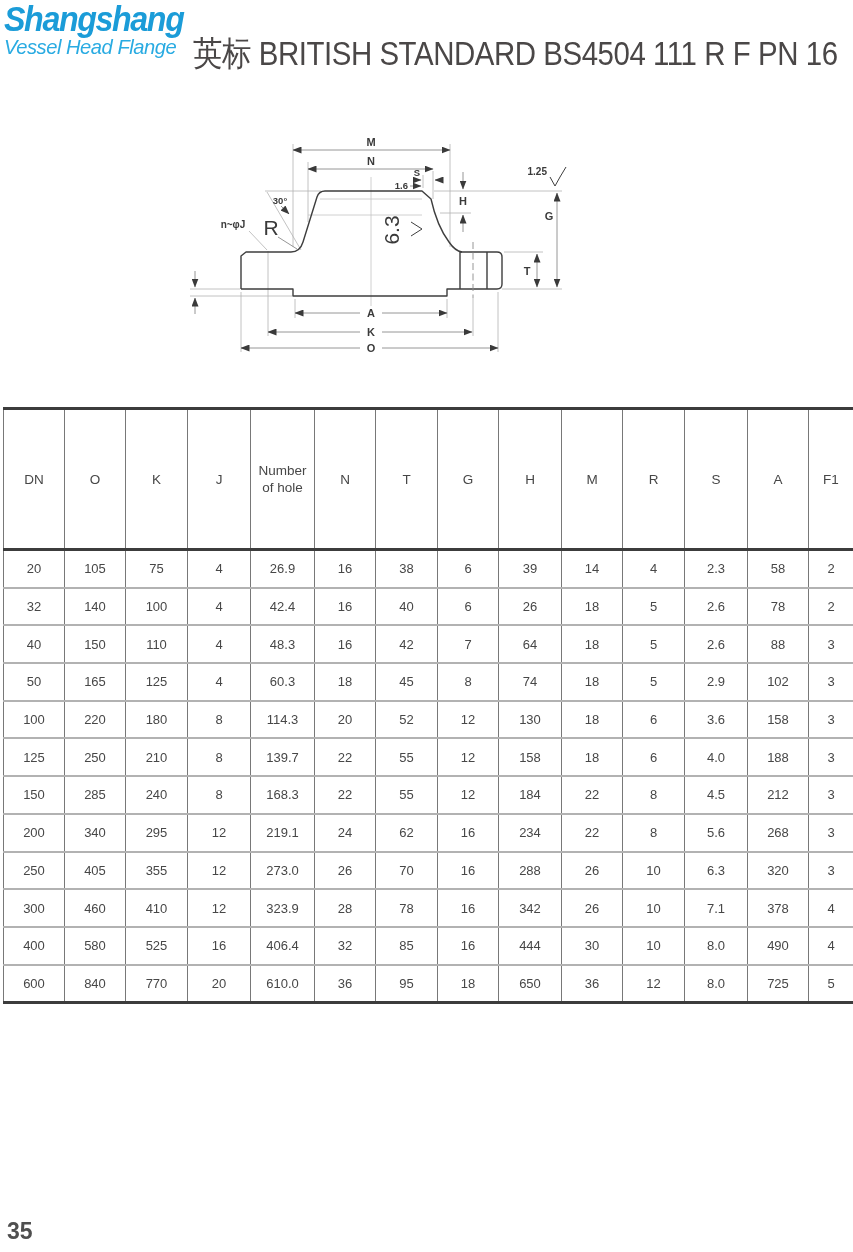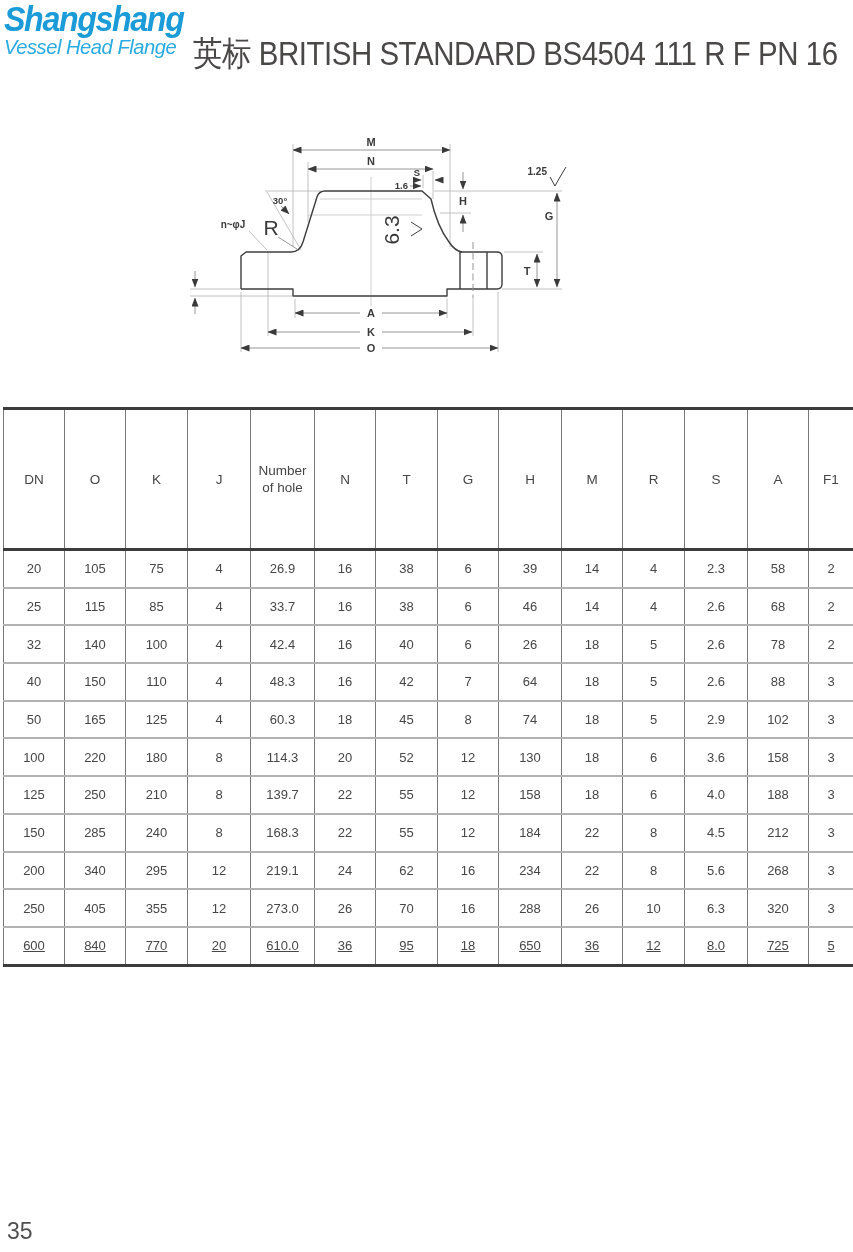--- a/index.html
+++ b/index.html
@@ -42,23 +42,23 @@
   }
   .spec-table th,.spec-table td{
     border-right:1px solid #787878;border-left:1px solid #787878;
     text-align:center;vertical-align:middle;font-weight:400;padding:0;
   }
   .spec-table thead th{
     height:138px;border-top:3px solid #3c3c3c;border-bottom:3px solid #3c3c3c;
     font-size:13.5px;line-height:17px;
   }
   .spec-table tbody td{height:35.7px;border-bottom:2px solid #b2b2b2;}
-  .spec-table tbody tr:last-child td{border-bottom:3px solid #3c3c3c;text-decoration:underline;}
-  
-  .page-number{position:absolute;left:7px;top:1218px;font-size:23px;color:#4f4f4f;}
+  .spec-table tbody tr:last-child td{border-bottom:3px solid #3c3c3c;}
+  
+  .page-number{position:absolute;left:7px;top:1218px;font-size:23px;color:#4f4f4f;font-weight:bold;}
 </style>
 </head>
 <body>
 
 <div class="logo">
   <div class="logo-main">Shangshang</div>
   <div class="logo-sub">Vessel Head Flange</div>
 </div>
 <div class="page-title">英标 BRITISH STANDARD BS4504 111 R F PN 16</div>
 
@@ -194,36 +194,20 @@
         <td>38</td>
         <td>6</td>
         <td>39</td>
         <td>14</td>
         <td>4</td>
         <td>2.3</td>
         <td>58</td>
         <td>2</td>
       </tr>
       <tr>
-        <td>25</td>
-        <td>115</td>
-        <td>85</td>
-        <td>4</td>
-        <td>33.7</td>
-        <td>16</td>
-        <td>38</td>
-        <td>6</td>
-        <td>46</td>
-        <td>14</td>
-        <td>4</td>
-        <td>2.6</td>
-        <td>68</td>
-        <td>2</td>
-      </tr>
-      <tr>
         <td>32</td>
         <td>140</td>
         <td>100</td>
         <td>4</td>
         <td>42.4</td>
         <td>16</td>
         <td>40</td>
         <td>6</td>
         <td>26</td>
         <td>18</td>
@@ -336,20 +320,52 @@
         <td>273.0</td>
         <td>26</td>
         <td>70</td>
         <td>16</td>
         <td>288</td>
         <td>26</td>
         <td>10</td>
         <td>6.3</td>
         <td>320</td>
         <td>3</td>
+      </tr>
+      <tr>
+        <td>300</td>
+        <td>460</td>
+        <td>410</td>
+        <td>12</td>
+        <td>323.9</td>
+        <td>28</td>
+        <td>78</td>
+        <td>16</td>
+        <td>342</td>
+        <td>26</td>
+        <td>10</td>
+        <td>7.1</td>
+        <td>378</td>
+        <td>4</td>
+      </tr>
+      <tr>
+        <td>400</td>
+        <td>580</td>
+        <td>525</td>
+        <td>16</td>
+        <td>406.4</td>
+        <td>32</td>
+        <td>85</td>
+        <td>16</td>
+        <td>444</td>
+        <td>30</td>
+        <td>10</td>
+        <td>8.0</td>
+        <td>490</td>
+        <td>4</td>
       </tr>
       <tr>
         <td>600</td>
         <td>840</td>
         <td>770</td>
         <td>20</td>
         <td>610.0</td>
         <td>36</td>
         <td>95</td>
         <td>18</td>

